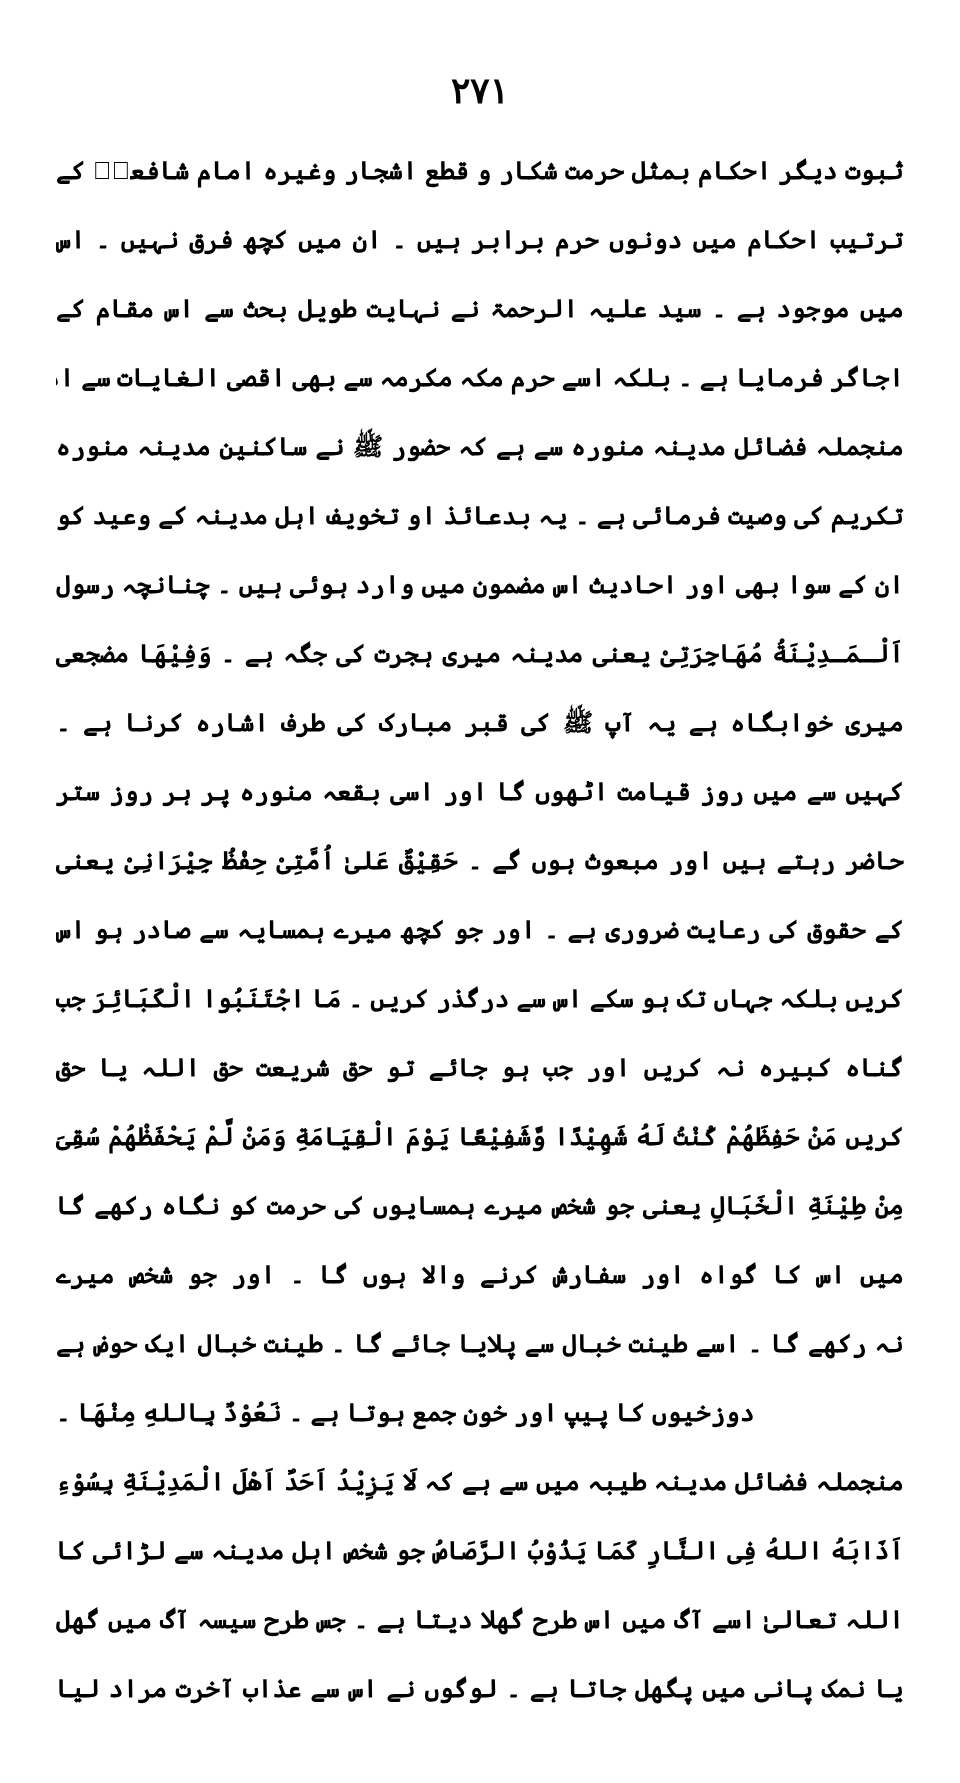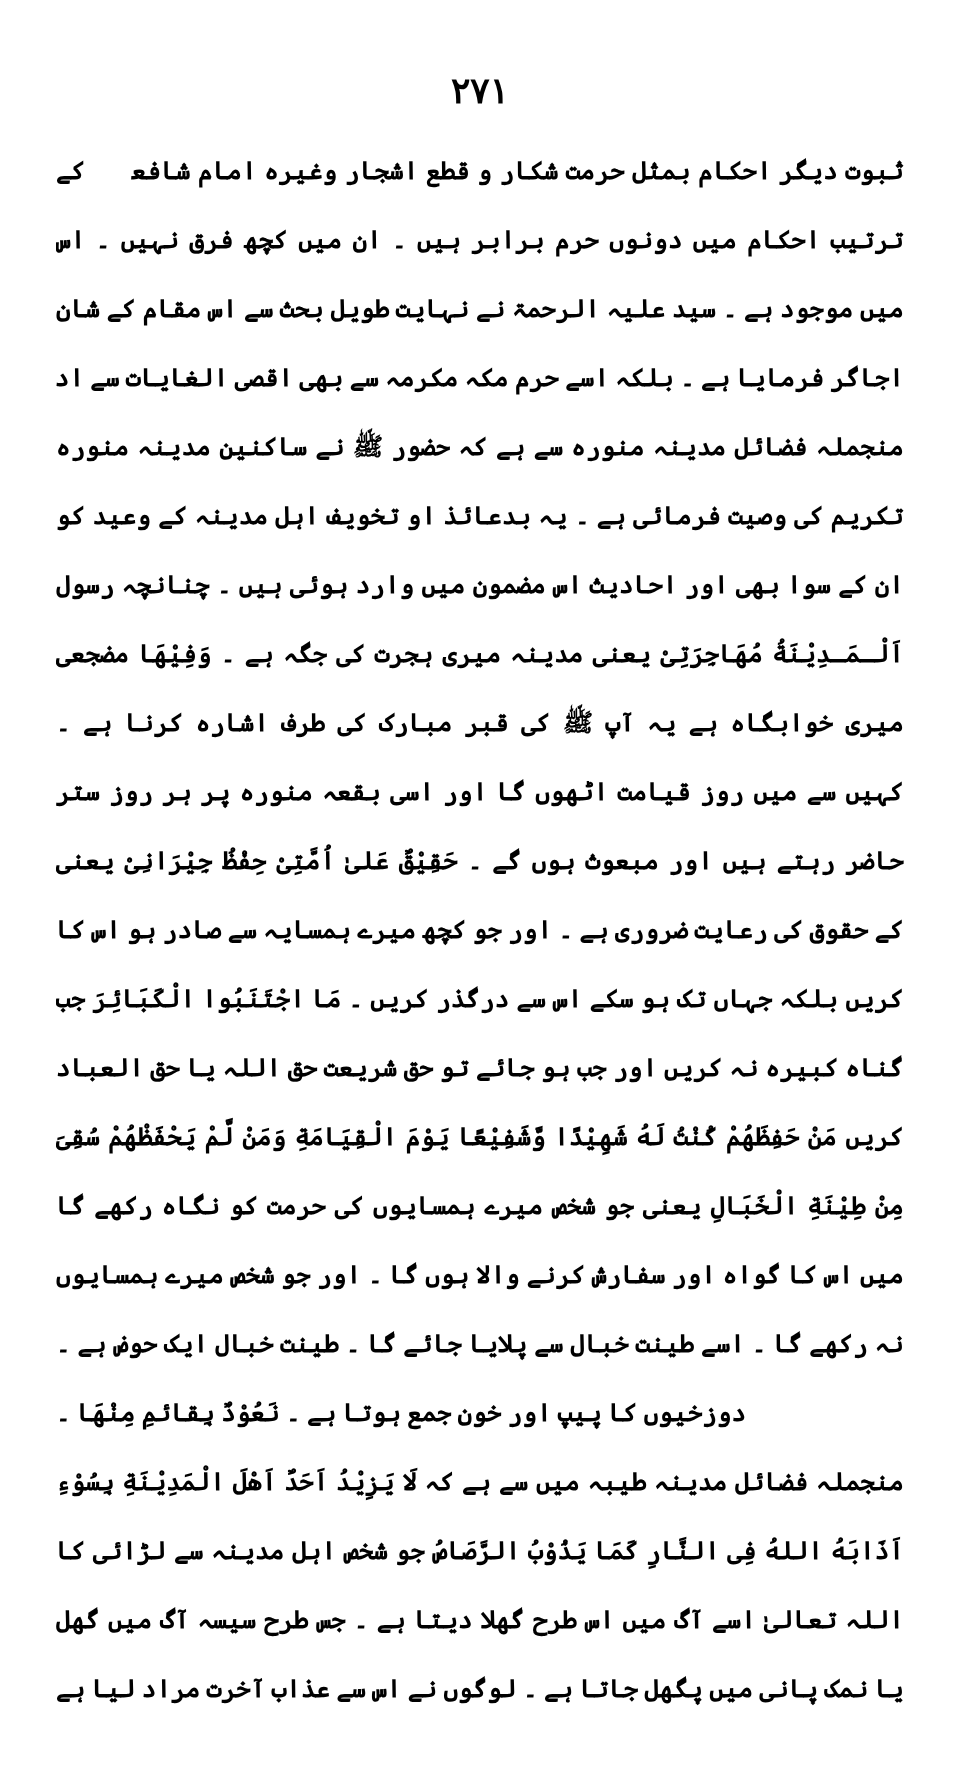--- a/index.html
+++ b/index.html
@@ -6,21 +6,21 @@
       margin: 0;
       padding: 0;
       background: #ffffff;
     }
     .page {
       position: relative;
       width: 960px;
       height: 1783px;
       background: #ffffff;
       color: #000000;
-      font-family: Liberation Serif, serif;
+      font-family: Liberation Sans, sans-serif;
       overflow: hidden;
     }
     .page-number {
       position: absolute;
       top: 70px;
       left: 0;
       width: 100%;
       text-align: center;
       font-size: 36px;
       font-weight: bold;
@@ -76,20 +76,20 @@
     <div class="t-line justified">میری خوابگاہ ہے یہ آپ ﷺ کی قبر مبارک کی طرف اشارہ کرنا ہے ۔ وَفِیْهَــا مَبْعَثِیْ اور</div>
     <div class="t-line justified">کہیں سے میں روز قیامت اٹھوں گا اور اسی بقعہ منورہ پر ہر روز ستر ہزار ملائکہ رحمت قبر کے گرد</div>
     <div class="t-line justified">حاضر رہتے ہیں اور مبعوث ہوں گے ۔ حَقِیْقٌ عَلیٰ اُمَّتِیْ حِفْظُ جِیْرَانِیْ یعنی اہل مدینہ</div>
     <div class="t-line justified">کے حقوق کی رعایت ضروری ہے ۔ اور جو کچھ میرے ہمسایہ سے صادر ہو اس کا مواخذہ نہ</div>
     <div class="t-line justified">کریں بلکہ جہاں تک ہو سکے اس سے درگذر کریں ۔ مَا اجْتَنَبُوا الْکَبَائِرَ جب تک یہ لوگ</div>
     <div class="t-line justified">گناہ کبیرہ نہ کریں اور جب ہو جائے تو حق شریعت حق اللہ یا حق العباد میں حد شریعت کو قائم</div>
     <div class="t-line justified">کریں مَنْ حَفِظَهُمْ کُنْتُ لَهُ شَهِیْدًا وَّشَفِیْعًا یَوْمَ الْقِیَامَةِ وَمَنْ لَّمْ یَحْفَظْهُمْ سُقِیَ</div>
     <div class="t-line justified">مِنْ طِیْنَةِ الْخَبَالِ یعنی جو شخص میرے ہمسایوں کی حرمت کو نگاہ رکھے گا قیامت کے دن</div>
     <div class="t-line justified">میں اس کا گواہ اور سفارش کرنے والا ہوں گا ۔ اور جو شخص میرے ہمسایوں کی حرمت پر نگاہ</div>
     <div class="t-line justified">نہ رکھے گا ۔ اسے طینت خبال سے پلایا جائے گا ۔ طینت خبال ایک حوض ہے ۔ جس میں</div>
-    <div class="t-line flush-left">دوزخیوں کا پیپ اور خون جمع ہوتا ہے ۔ نَعُوْذٌ بِقائمِ مِنْهَا ۔</div>
+    <div class="t-line flush-left">دوزخیوں کا پیپ اور خون جمع ہوتا ہے ۔ نَعُوْذٌ بِاللهِ مِنْهَا ۔</div>
     <div class="t-line justified">منجملہ فضائل مدینہ طیبہ میں سے ہے کہ لَا یَزِیْدُ اَحَدٌ اَهْلَ الْمَدِیْنَةِ بِسُوْءِ اِلَّا</div>
     <div class="t-line justified">اَذَابَهُ اللهُ فِی النَّارِ کَمَا یَذُوْبُ الرَّصَاصُ جو شخص اہل مدینہ سے لڑائی کا ارادہ کرے</div>
     <div class="t-line justified">اللہ تعالیٰ اسے آگ میں اس طرح گھلا دیتا ہے ۔ جس طرح سیسہ آگ میں گھل جاتا ہے</div>
     <div class="t-line justified">یا نمک پانی میں پگھل جاتا ہے ۔ لوگوں نے اس سے عذاب آخرت مراد لیا ہے ۔ لیکن ظاہر</div>
   </div>
 
 </div>
 
 </body></html>

